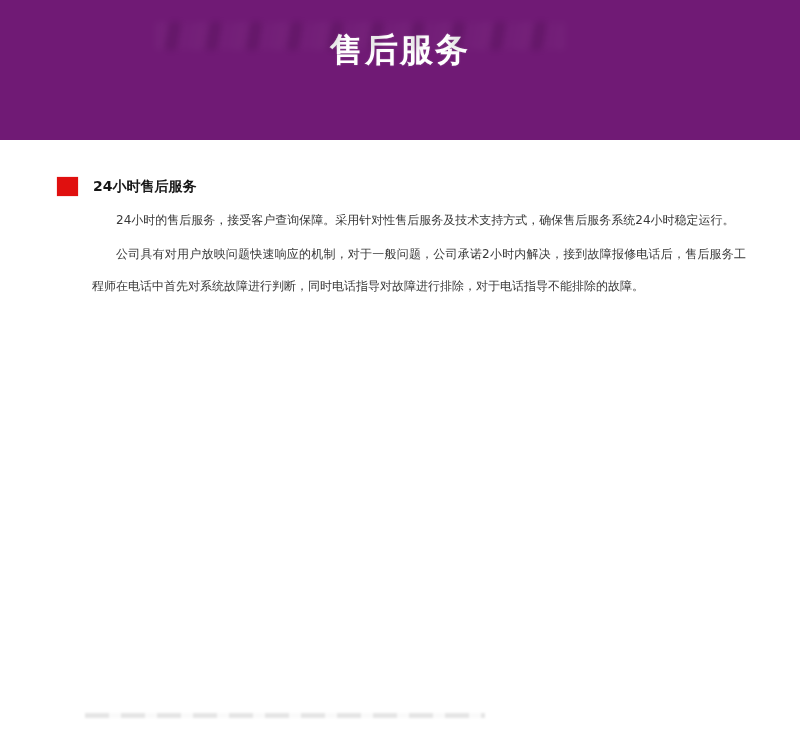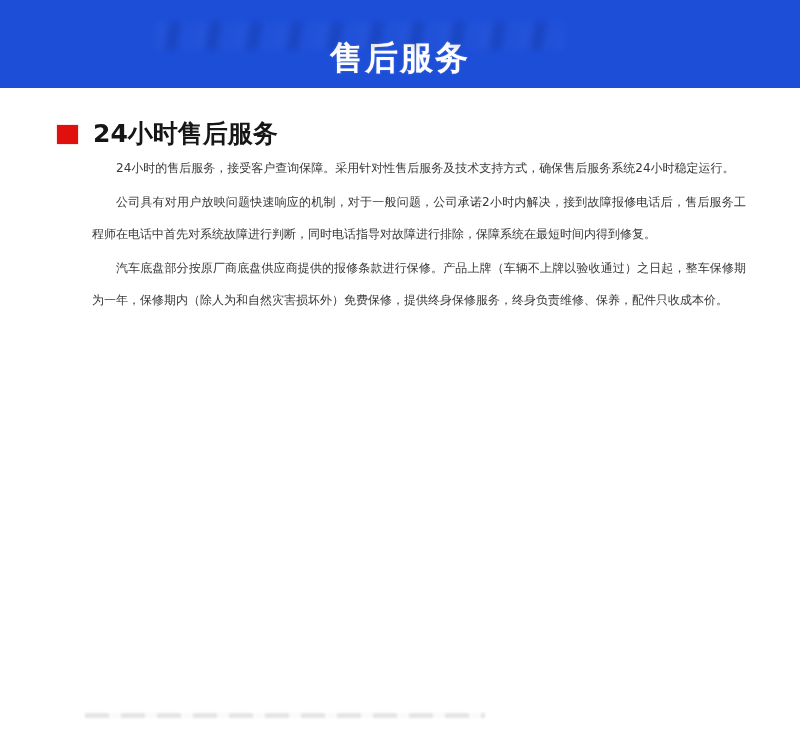--- a/index.html
+++ b/index.html
@@ -12,24 +12,23 @@
     position: relative;
     width: 800px;
     height: 741px;
     background: #ffffff;
     overflow: hidden;
     margin: 0 auto;
   }
   
   .banner {
     position: relative;
-    height: 88px;
-    background: #1d4ed8;
+    height: 140px;
+    background: #701a75;
     display: flex;
-    align-items: center;
     justify-content: center;
     overflow: hidden;
   }
   .banner-watermark {
     position: absolute;
     top: 22px;
     left: 155px;
     width: 410px;
     height: 28px;
     background: repeating-linear-gradient(
@@ -66,21 +65,21 @@
   }
   .bullet {
     flex: none;
     width: 21px;
     height: 19px;
     background: #e0100f;
     box-shadow: 0 0 1px rgba(224, 16, 15, 0.6);
   }
   .sec-title {
     margin: 0;
-    font-size: 25px;
+    font-size: 14px;
     line-height: 24px;
     font-weight: bold;
     color: #161616;
   }
   .sec-para {
     margin: 0 0 0 35px;
     width: 654px;
     font-size: 12px;
     line-height: 32px;
     color: #383838;
@@ -118,24 +117,23 @@
     <section class="section">
       <div class="sec-head">
         <span class="bullet"></span>
         <h2 class="sec-title">24小时售后服务</h2>
       </div>
       <p class="sec-para">24小时的售后服务，接受客户查询保障。采用针对性售后服务及技术支持方式，确保售后服务系统24小时稳定运行。</p>
     </section>
 
 
     <section class="section">
-      <p class="sec-para">公司具有对用户放映问题快速响应的机制，对于一般问题，公司承诺2小时内解决，接到故障报修电话后，售后服务工程师在电话中首先对系统故障进行判断，同时电话指导对故障进行排除，保障系统在最短时间内得到修复。</p>
+      <p class="sec-para">公司具有对用户放映问题快速响应的机制，对于一般问题，公司承诺2小时内解决，接到故障报修电话后，售后服务工程师在电话中首先对系统故障进行判断，同时电话指导对故障进行排除，对于电话指导不能排除的故障。</p>
     </section>
 
     <section class="section">
-      <p class="sec-para">汽车底盘部分按原厂商底盘供应商提供的报修条款进行保修。产品上牌（车辆不上牌以验收通过）之日起，整车保修期为一年，保修期内（除人为和自然灾害损坏外）免费保修，提供终身保修服务，终身负责维修、保养，配件只收成本价。</p>
     </section>
 
   </main>
 
   <div class="bottom-watermark"></div>
 
 </div>
 
 </body></html>

